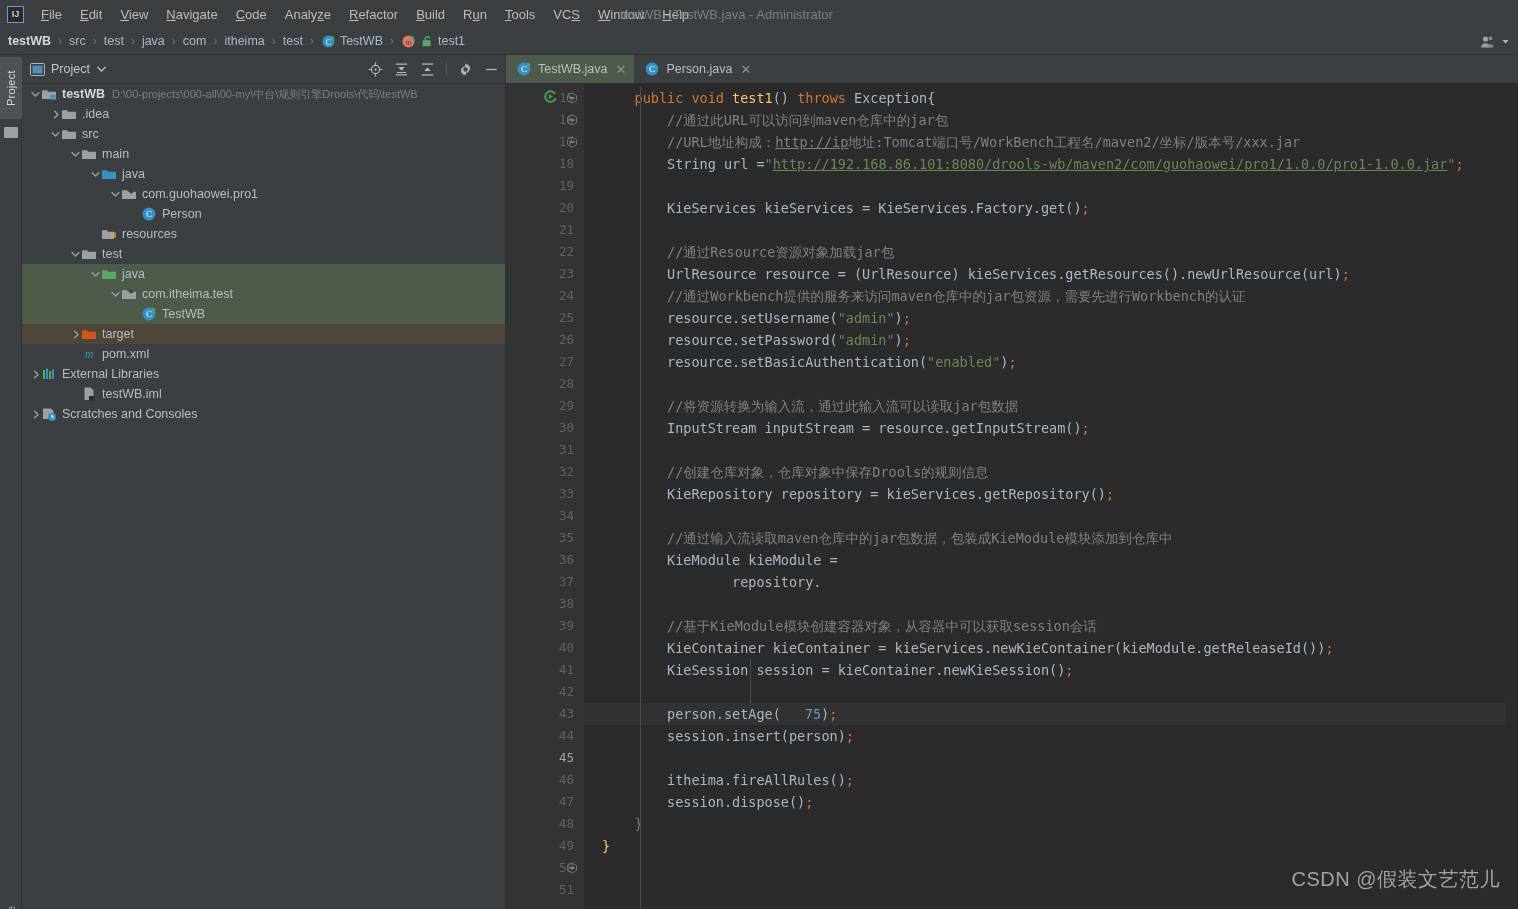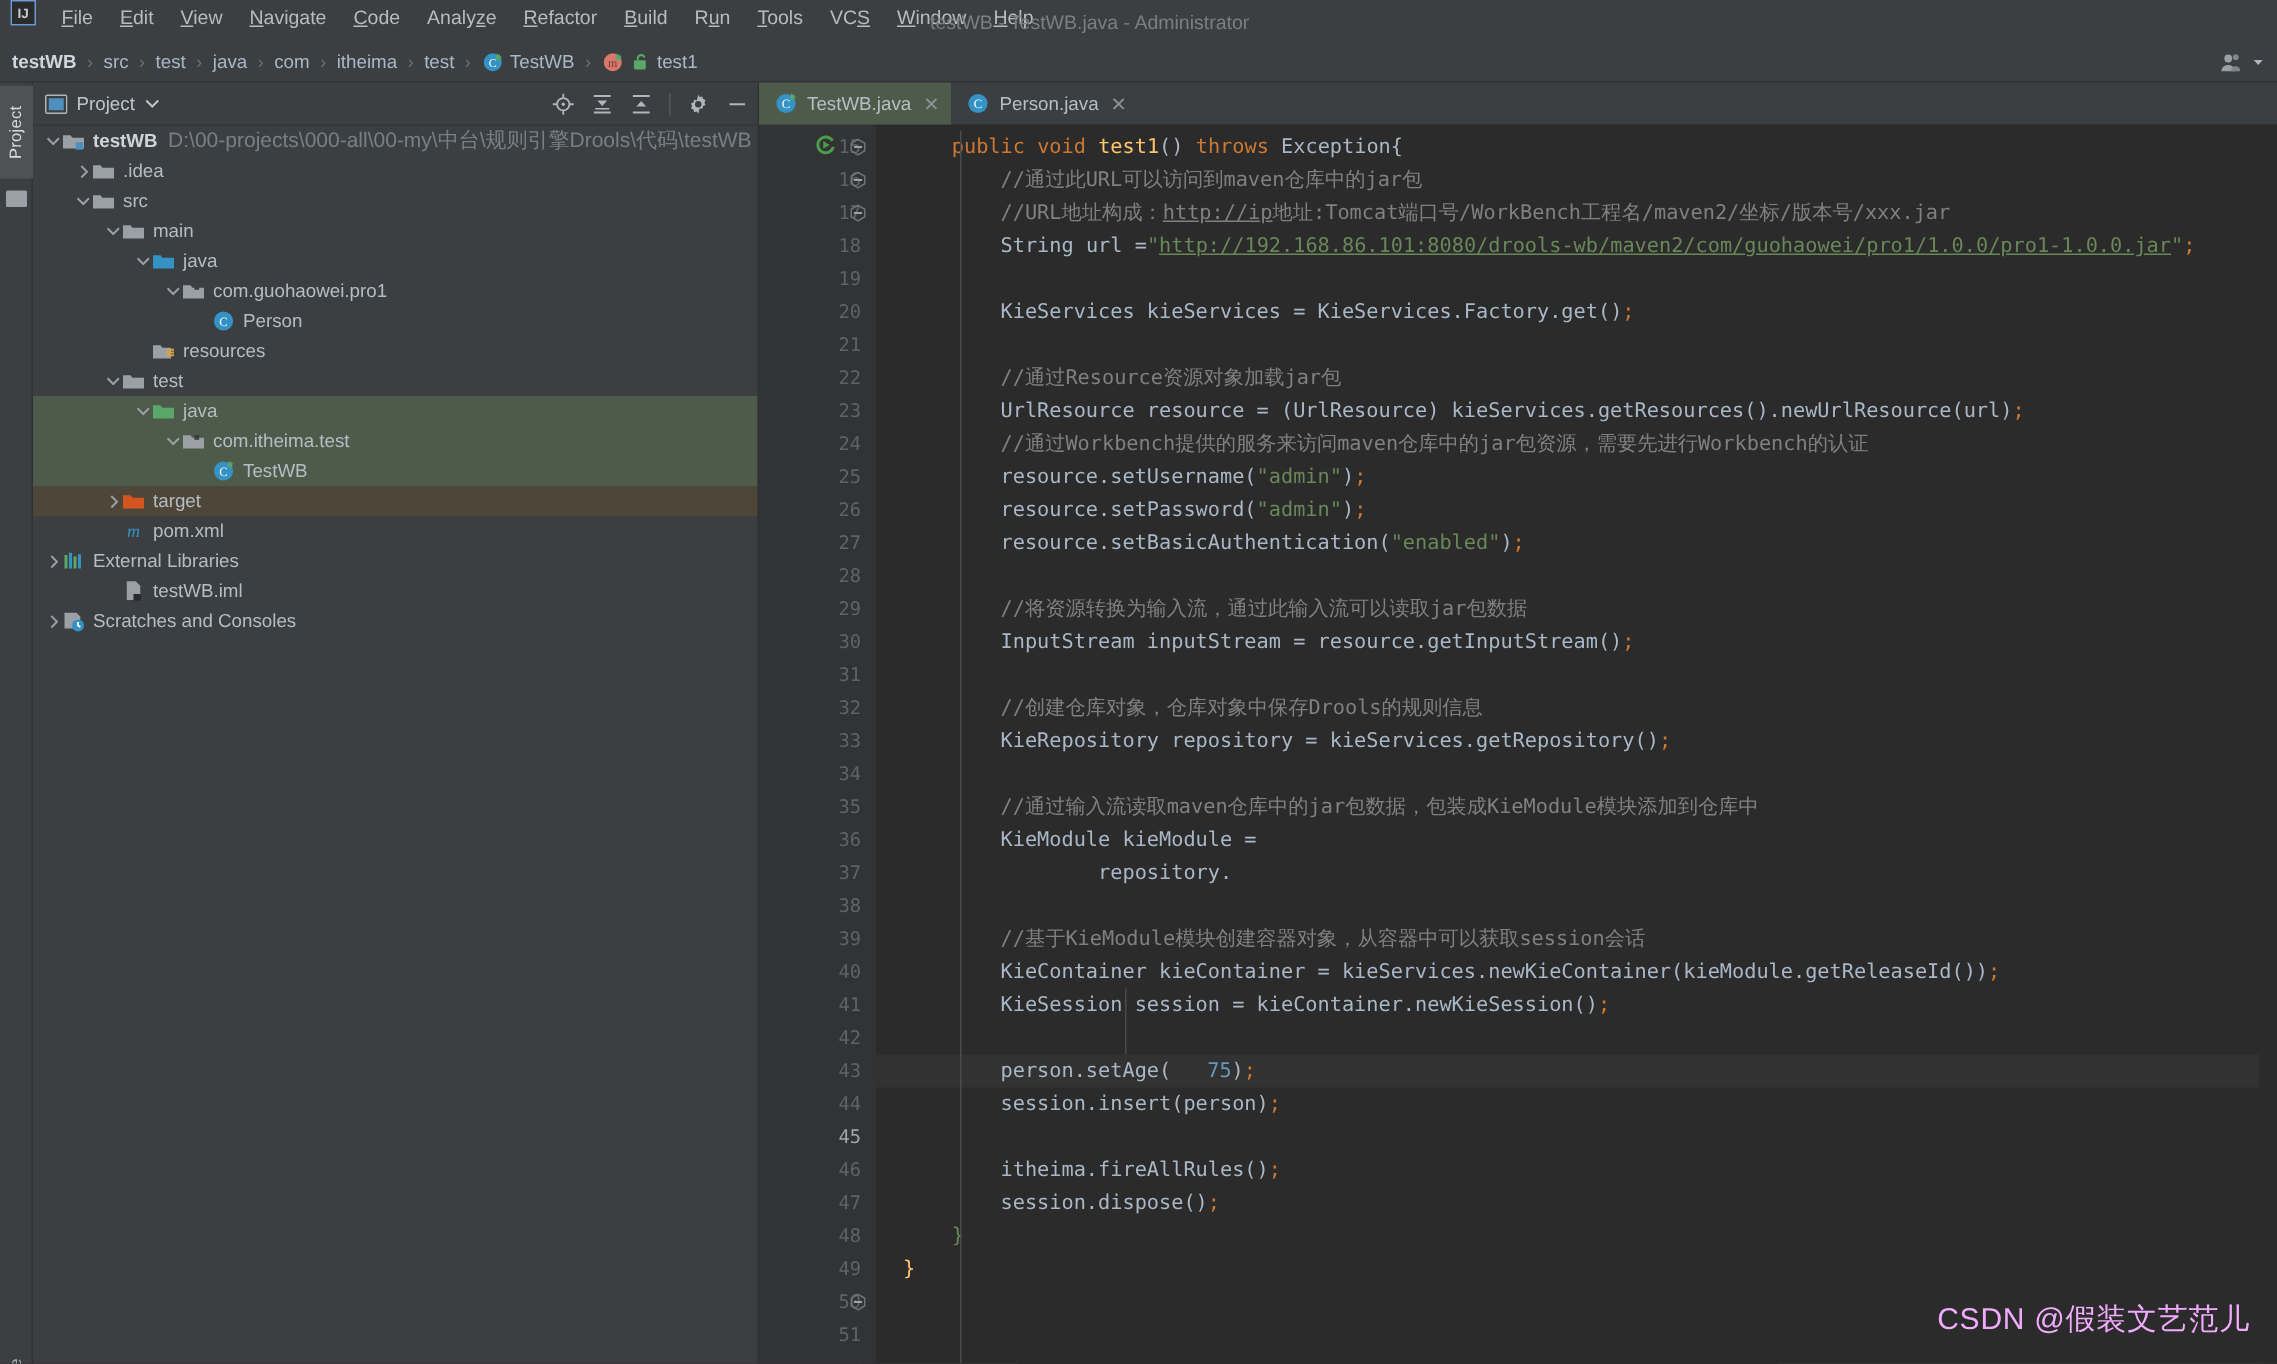--- a/index.html
+++ b/index.html
@@ -7,21 +7,21 @@
     width: 1518px; height: 909px;
     background: #3c3f41;
     font-family: "Liberation Sans", sans-serif;
     overflow: hidden;
     -webkit-font-smoothing: antialiased;
   }
   #app { position: relative; width: 1518px; height: 909px; background: #3c3f41; }
 
   
   .menubar {
-    height: 28px; background: #3c3f41; display: flex; align-items: flex-start;
+    height: 28px; background: #3c3f41; display: flex; align-items: center;
     padding-left: 4px; position: relative;
   }
   .ij-logo {
     width: 17px; height: 17px; margin: 0 8px 0 3px;
     border: 1px solid #6b9bd2; background: #2b2b2b;
     color: #c7cdd4; font-size: 9px; font-weight: bold;
     display: flex; align-items: center; justify-content: center;
     font-family: "Liberation Sans", sans-serif;
   }
   .menu-item {
@@ -102,21 +102,21 @@
   .tree-row.sel-brown { background: #4f463a; }
   .arrow {
     width: 11px; height: 11px; display: inline-flex;
     align-items: center; justify-content: center; flex: 0 0 11px;
     color: #9aa0a6; font-size: 9px;
   }
   .arrow.blank { visibility: hidden; }
   .node-ico { width: 16px; height: 16px; margin-right: 5px; flex: 0 0 16px; display:inline-flex; }
   .node-label { color: #b5bdc4; }
   .node-label.bold { font-weight: bold; color: #cdd4da; }
-  .node-path { color: #787f85; margin-left: 7px; font-size: 14px; }
+  .node-path { color: #787f85; margin-left: 7px; font-size: 11px; }
 
   
   .editor-wrap {
     position: absolute; left: 506px; top: 55px; right: 0; bottom: 0;
     background: #2b2b2b; display: flex; flex-direction: column;
   }
   .tabbar {
     height: 28px; background: #3c3f41; display: flex; align-items: stretch;
     flex: 0 0 28px;
   }
@@ -166,21 +166,21 @@
   .num { color: #6897bb; margin-left: 24px; }
   .mth { color: #ffc66d; }
   .pun { color: #a9b7c6; }
   .semi{ color: #cc7832; }
   .lnk { color: #6a8759; text-decoration: underline; }
   .cmtlnk { color: #808080; text-decoration: underline; }
   .typ { color: #a9b7c6; }
 
   .watermark {
     position: absolute; right: 18px; bottom: 16px;
-    color: #f0abfc; font-size: 20px; letter-spacing: .5px;
+    color: #a3a3a3; font-size: 20px; letter-spacing: .5px;
     font-family: "Liberation Sans", sans-serif;
   }
   .rail {
     position: absolute; right: 0; top: 83px; bottom: 0; width: 12px;
     background: #2b2b2b;
   }
   svg { display: block; }
 </style>
 </head>
 <body>

